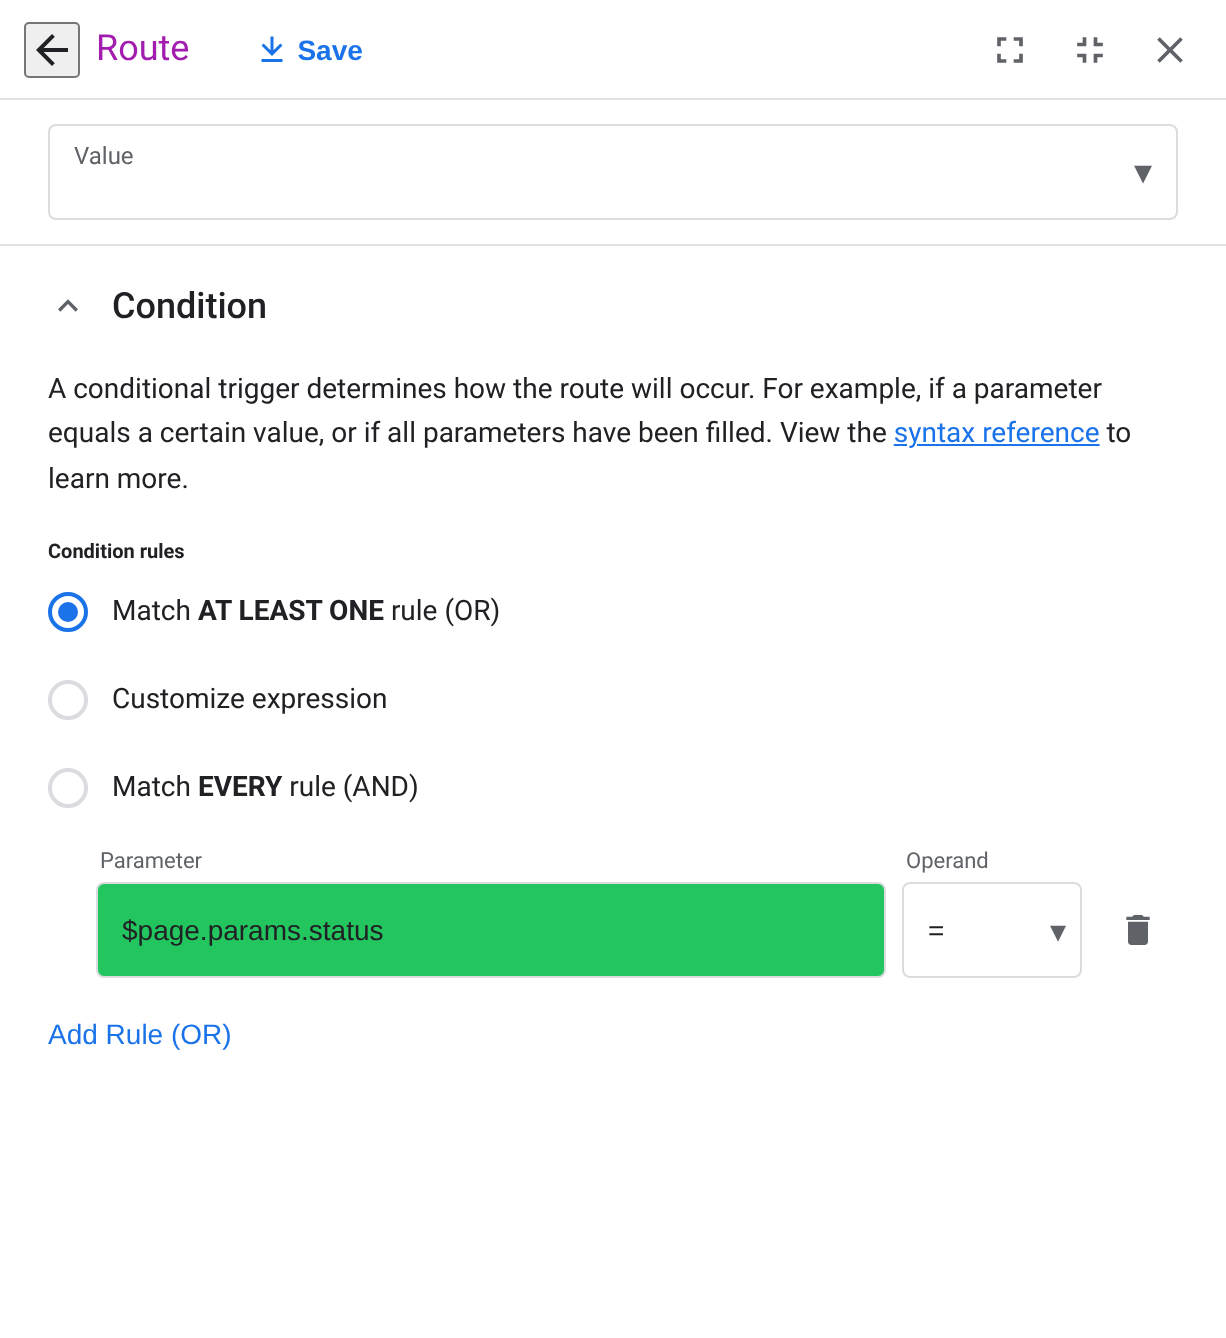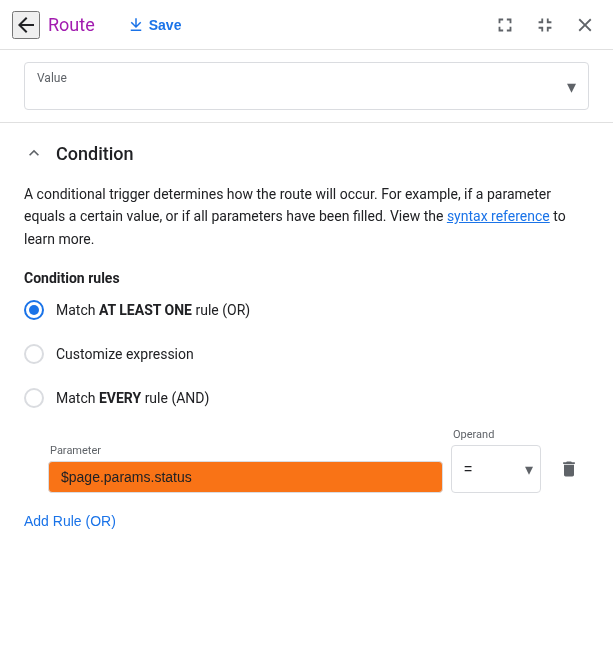--- a/index.html
+++ b/index.html
@@ -123,21 +123,21 @@
       color: #202124;
       line-height: 1.6;
       margin-bottom: 20px;
     }
     .condition-desc a {
       color: #1a73e8;
       text-decoration: underline;
       cursor: pointer;
     }
     .condition-rules-label {
-      font-size: 14px;
+      font-size: 10px;
       font-weight: 700;
       color: #202124;
       margin-bottom: 14px;
     }
 
     
     .radio-group {
       display: flex;
       flex-direction: column;
       gap: 24px;
@@ -199,25 +199,25 @@
     }
     .field-label {
       font-size: 11px;
       color: #5f6368;
       margin-bottom: 4px;
       padding-left: 2px;
     }
     .field-input {
       border: 1px solid #dadce0;
       border-radius: 4px;
-      height: 32px;
+      height: 48px;
       padding: 0 12px;
       font-size: 14px;
       color: #202124;
-      background: #f97316;
+      background: #22c55e;
       outline: none;
     }
     .operand-wrapper {
       position: relative;
       display: flex;
       align-items: center;
     }
     .operand-select {
       border: 1px solid #dadce0;
       border-radius: 4px;

